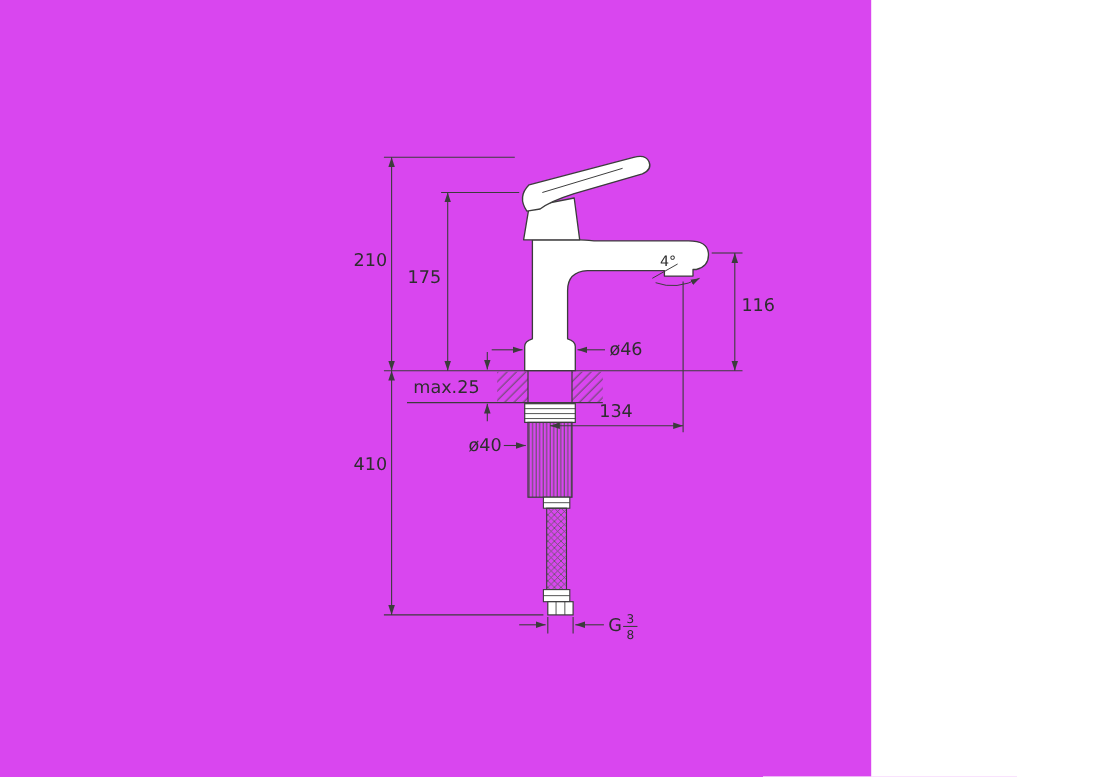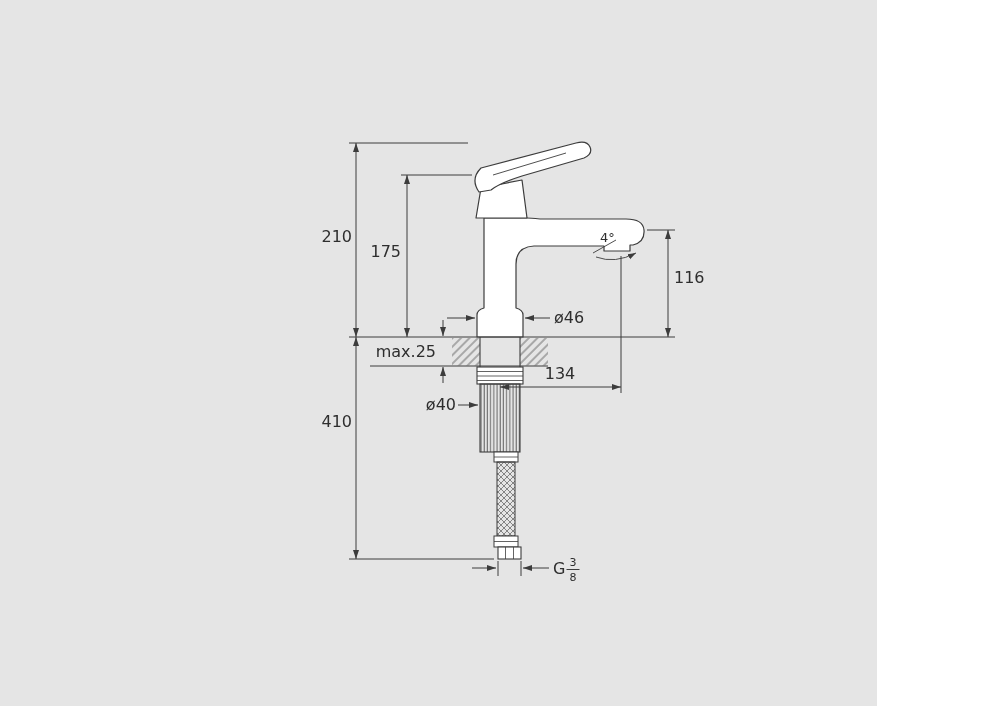--- a/index.html
+++ b/index.html
@@ -6,23 +6,23 @@
     margin: 0;
     padding: 0;
     background: #ffffff;
     width: 1000px;
     height: 706px;
     overflow: hidden;
     font-family: "DejaVu Sans", sans-serif;
   }
   .stage {
     position: relative;
-    width: 877px;
+    width: 792px;
     height: 706px;
-    background: #e5e5e5;
+    background: #d946ef;
   }
   svg text {
     font-family: "DejaVu Sans", sans-serif;
     fill: #2e2e2e;
   }
   .dim-text { font-size: 16px; }
   .dim-text-small { font-size: 11px; }
   .angle-text { font-size: 13px; }
 </style>
 </head>

